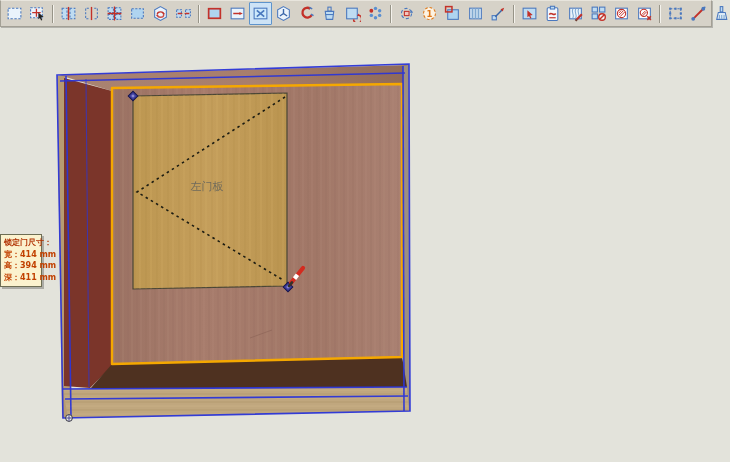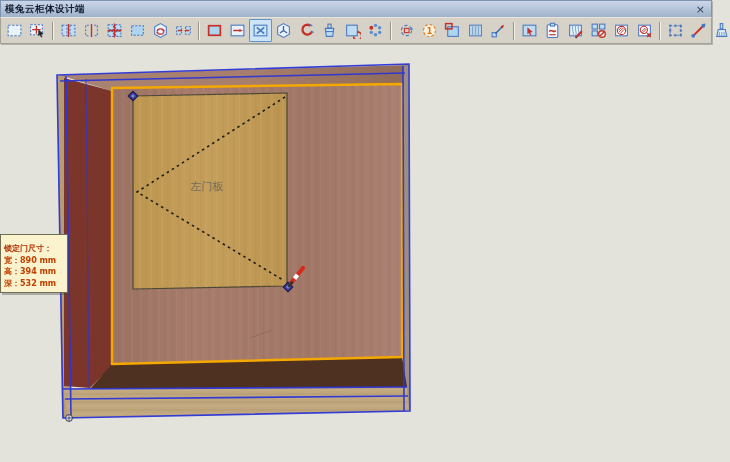--- a/index.html
+++ b/index.html
@@ -41,24 +41,24 @@
   }
   .tbtn svg{width:17px;height:17px;display:block;}
   .tsep{
     width:0;height:18px;border-left:1px solid #979488;border-right:1px solid #F4F2EC;
     margin:0 3px;flex:0 0 auto;
   }
   
   .viewport-svg{position:absolute;left:0;top:0;z-index:1;}
   
   .tooltip{
-    position:absolute;left:0;top:234px;width:68px;z-index:30;
+    position:absolute;left:0;top:234px;width:42px;z-index:30;
     background:#FBF2CE;border:1px solid #6E6E54;
     box-shadow:2px 2px 0 rgba(70,70,70,.35);
-    padding:8px 2px 3px 3px;box-sizing:border-box;
+    padding:2px 2px 3px 3px;box-sizing:border-box;
     font-size:8px;font-weight:bold;line-height:11.5px;color:#C14000;
     white-space:nowrap;
   }
   .tooltip .tt-title{color:#B03000;}
 </style>
 </head>
 <body>
 
 <svg class="viewport-svg" width="730" height="462" viewBox="0 0 730 462">
   <defs>
@@ -152,30 +152,26 @@
     <g>
       <path d="M291,283 L303,268" stroke="#D42B1F" stroke-width="4.2" stroke-linecap="round"></path>
       <path d="M294.5,278.6 L297.5,274.8" stroke="#FFFFFF" stroke-width="4.2"></path>
       <path d="M289,286 L292,282.4" stroke="#33332B" stroke-width="2.6" stroke-linecap="round"></path>
     </g>
   </g>
 </svg>
 
 <div class="tooltip">
   <div class="tt-title">锁定门尺寸：</div>
-  <div>宽：890 mm</div>
+  <div>宽：414 mm</div>
   <div>高：394 mm</div>
-  <div>深：532 mm</div>
+  <div>深：411 mm</div>
 </div>
 
 <div class="palette">
-  <div class="titlebar">
-    <span class="title">模兔云柜体设计端</span>
-    <span class="close">×</span>
-  </div>
   <div class="toolbar">
 
     <div class="tbtn">
         <svg viewBox="0 0 16 16">
       <rect x="2" y="3" width="12" height="10" fill="#EAF3FB" stroke="#4A78BE" stroke-dasharray="2.2,1.5"></rect>
         </svg>
       </div>
     <div class="tbtn">
         <svg viewBox="0 0 16 16">
       <rect x="1.5" y="2.5" width="11" height="9.5" fill="#EAF3FB" stroke="#4A78BE" stroke-dasharray="2,1.4"></rect>

